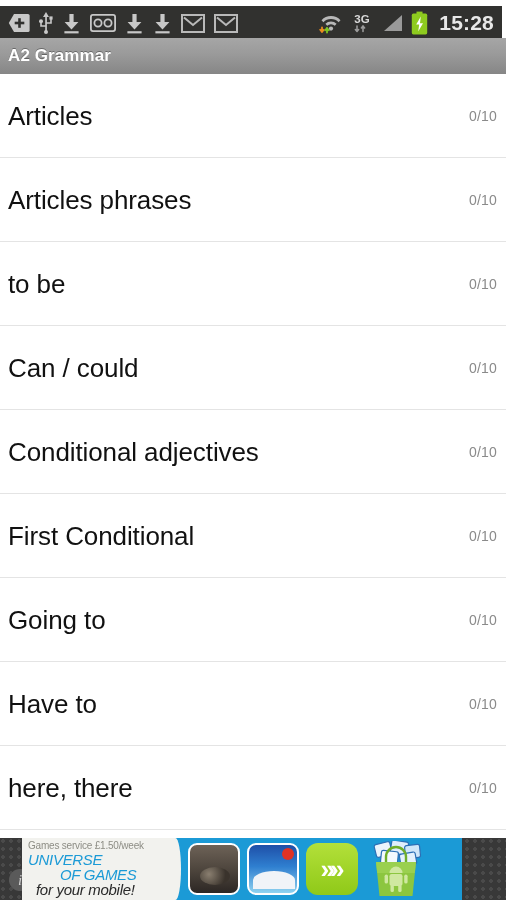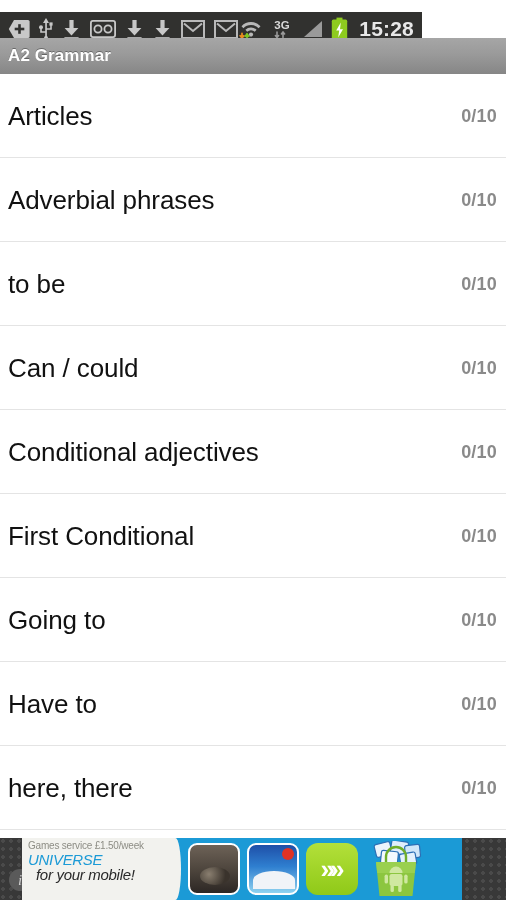--- a/index.html
+++ b/index.html
@@ -19,22 +19,22 @@
     position: relative;
     width: 506px;
     height: 900px;
     background: #ffffff;
     overflow: hidden;
   }
 
   
   #status-bar {
     position: absolute;
-    top: 12px; left: 0;
-    width: 422px;
+    top: 6px; left: 0;
+    width: 502px;
     height: 34px;
     background: #31312f;
     display: flex;
     align-items: center;
     box-sizing: border-box;
     padding: 0 6px 0 8px;
   }
   #status-left {
     display: flex;
     align-items: center;
@@ -105,23 +105,23 @@
     border-bottom: 1px solid #e4e4e4;
   }
   .row-label {
     font-size: 26px;
     color: #111111;
     font-weight: 400;
     line-height: 1;
     letter-spacing: -0.1px;
   }
   .row-score {
-    font-size: 18px;
+    font-size: 14px;
     color: #8a8a8a;
-    font-weight: 700;
+    font-weight: 400;
     line-height: 1;
     letter-spacing: 0.2px;
     padding-right: 1px;
   }
 
   
   #ad-banner {
     position: absolute;
     left: 0; bottom: 0;
     width: 506px;
@@ -372,21 +372,21 @@
   </div>
 
   <div id="list">
 
     <div class="row">
       <span class="row-label">Articles</span>
       <span class="row-score">0/10</span>
     </div>
 
     <div class="row">
-      <span class="row-label">Adverbial phrases</span>
+      <span class="row-label">Articles phrases</span>
       <span class="row-score">0/10</span>
     </div>
 
     <div class="row">
       <span class="row-label">to be</span>
       <span class="row-score">0/10</span>
     </div>
 
     <div class="row">
       <span class="row-label">Can / could</span>
@@ -422,20 +422,21 @@
 
   <div id="ad-banner">
 
     <div id="ad-info-badge">i</div>
 
     <div id="ad-content">
 
       <div id="ad-text-panel">
         <div id="ad-tagline">Games service £1.50/week</div>
         <div class="ad-brand1">UNIVERSE</div>
+        <div class="ad-brand2">OF GAMES</div>
         <div id="ad-sub">for your mobile!</div>
         <div id="ad-curve"></div>
       </div>
 
       <div id="ad-thumbs">
 
         <div class="ad-thumb" id="thumb-1"></div>
 
         <div class="ad-thumb" id="thumb-2"></div>
 

